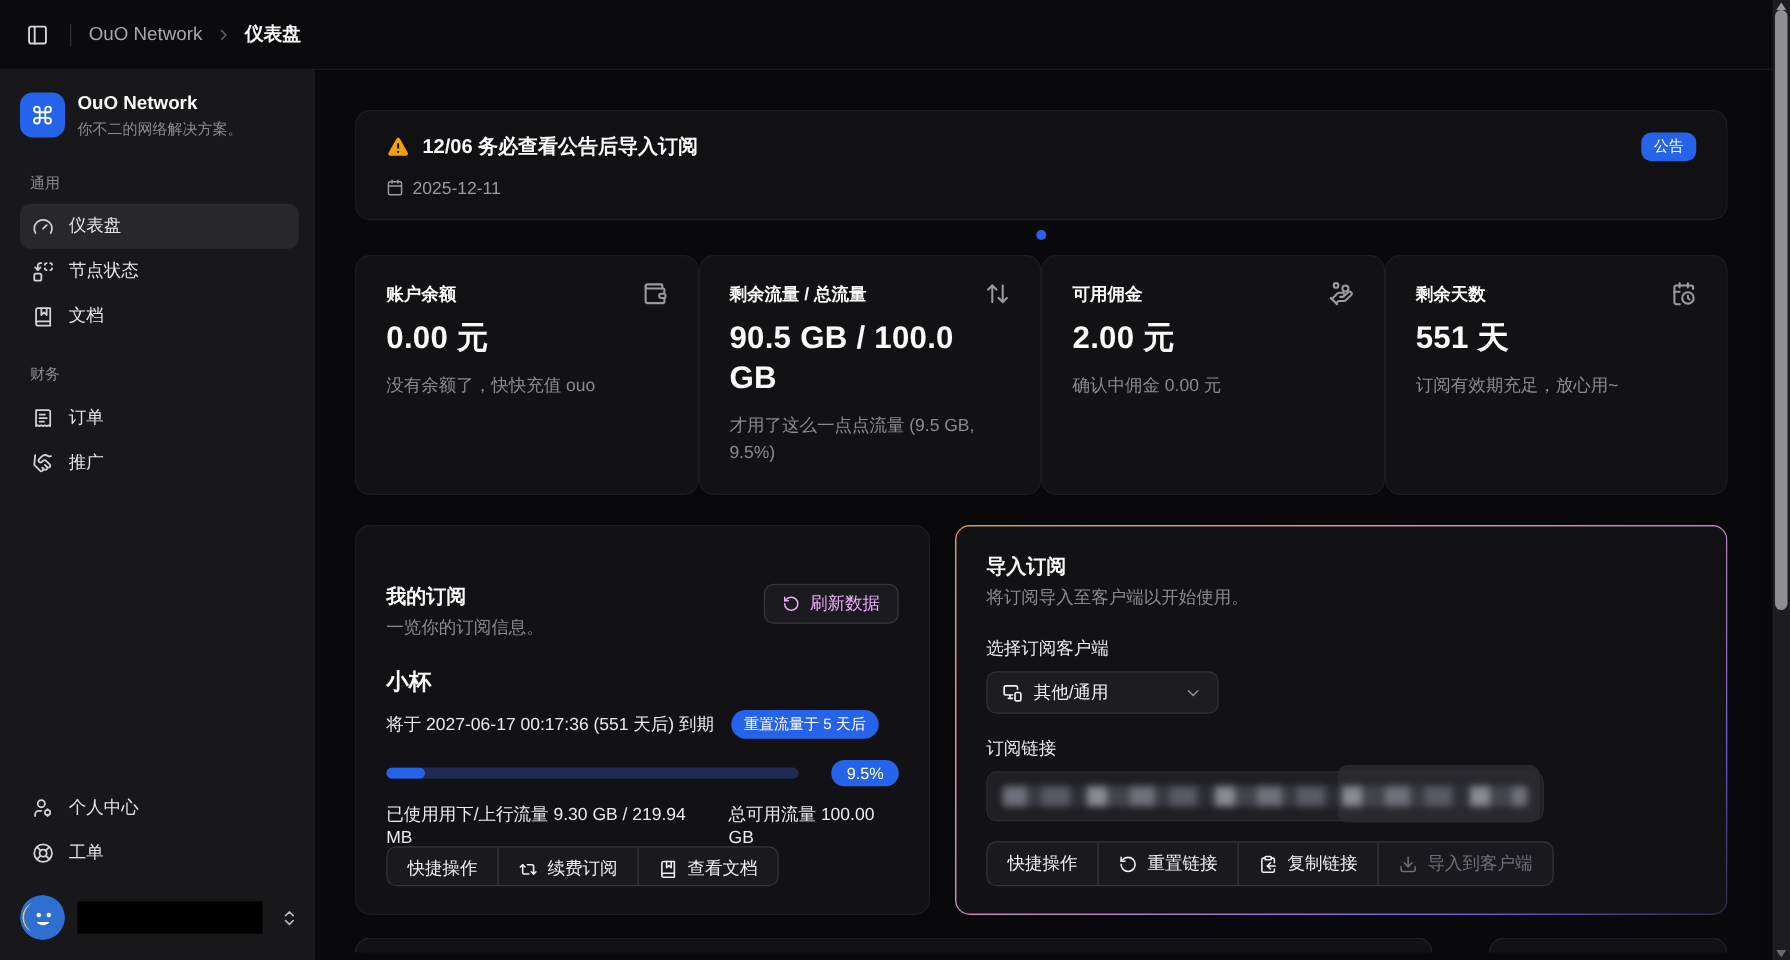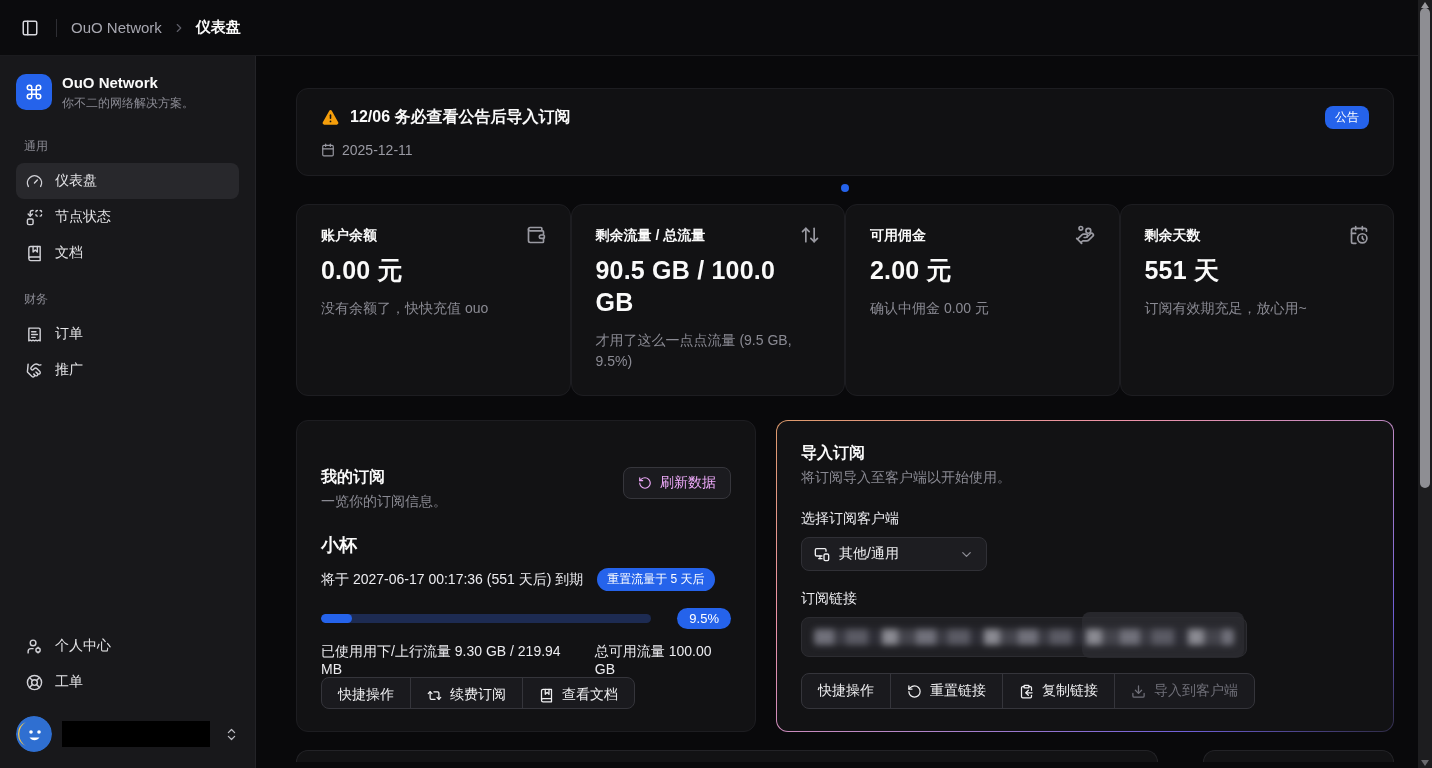--- a/index.html
+++ b/index.html
@@ -34,21 +34,21 @@
   .nav-item .nav-ic{color:#d2d2d8;}
   .nav-item.active{background:#28282c;}
   .nav-gap{height:14px;}
   .sb-footer{margin-top:auto;}
   .user-row{margin-top:14px;display:flex;align-items:center;gap:10px;cursor:pointer;padding:2px 0;}
   .avatar{width:36px;height:36px;border-radius:50%;flex:none;}
   .redact{width:148px;height:26px;background:#000;}
   .user-chev{margin-left:auto;color:#bdbdc4;}
 
   
-  .main{position:absolute;left:264px;top:56px;width:1162px;height:712px;background:var(--bg);padding:32px;overflow:hidden;}
+  .main{position:absolute;left:252px;top:56px;width:1162px;height:712px;background:var(--bg);padding:32px;overflow:hidden;}
   .announce{height:88px;background:#111113;border:1px solid #1d1d21;border-radius:12px;padding:17px 24px;cursor:pointer;}
   .ann-row1{display:flex;align-items:center;gap:10px;}
   .ann-title{font-size:16px;font-weight:700;}
   .ann-badge{margin-left:auto;background:var(--accent);color:#fff;font-size:12px;padding:3px 10px;border-radius:8px;}
   .ann-row2{display:flex;align-items:center;gap:7px;margin-top:13px;color:var(--muted);font-size:14px;}
   .dot{width:8px;height:8px;border-radius:50%;background:var(--accent);margin:8px auto 12px;cursor:pointer;}
 
   .stats{display:flex;height:192px;margin-bottom:24px;}
   .stat-card{flex:1;background:var(--card);border:1px solid #1d1d21;border-radius:12px;padding:22px 24px;}
   .stat-head{display:flex;align-items:flex-start;justify-content:space-between;}

